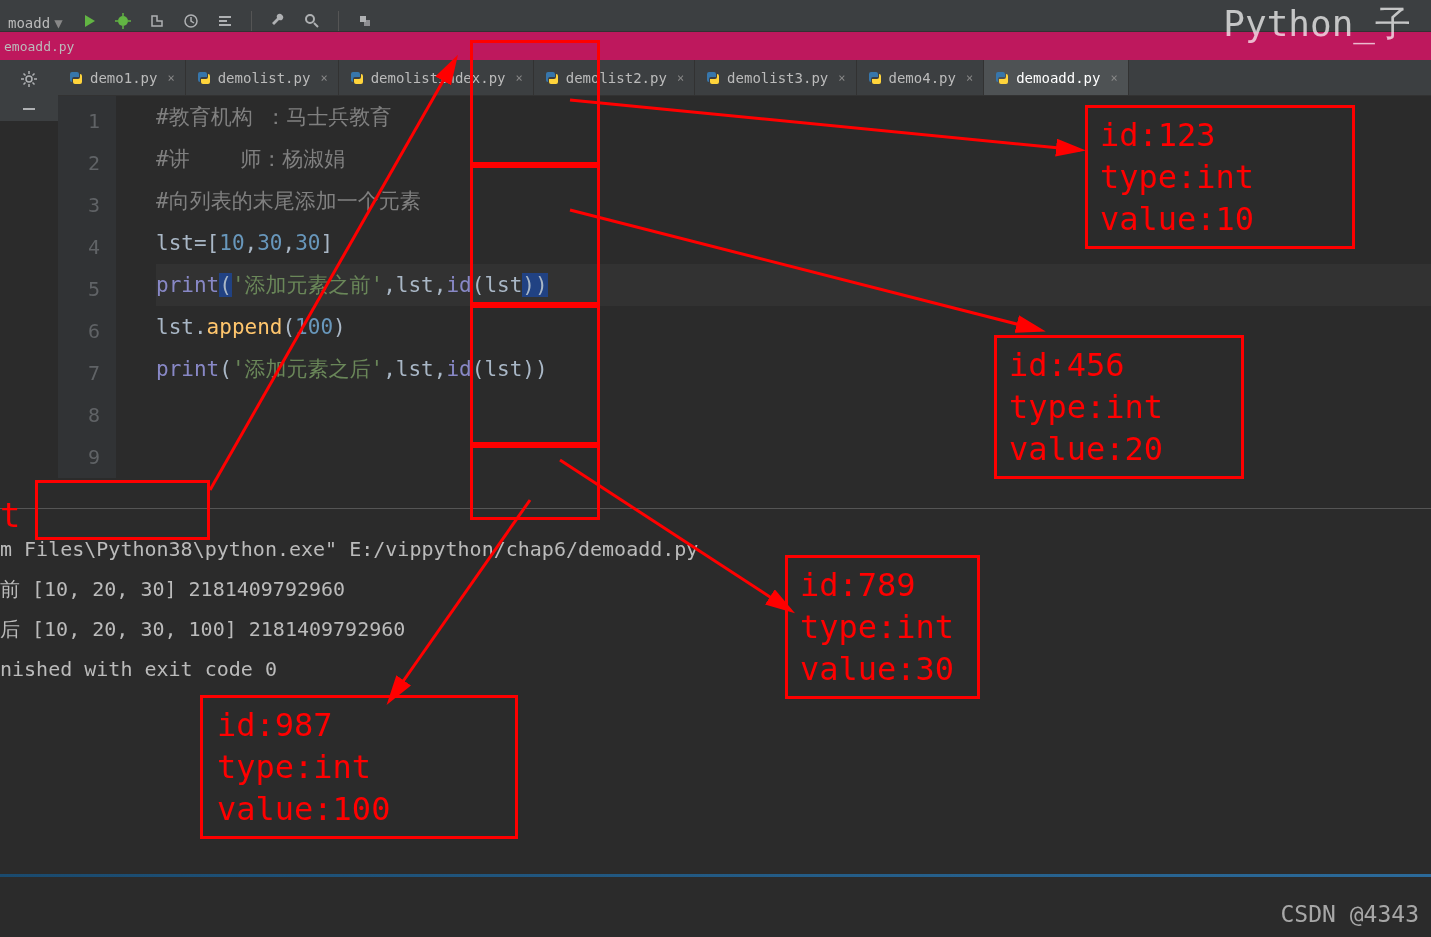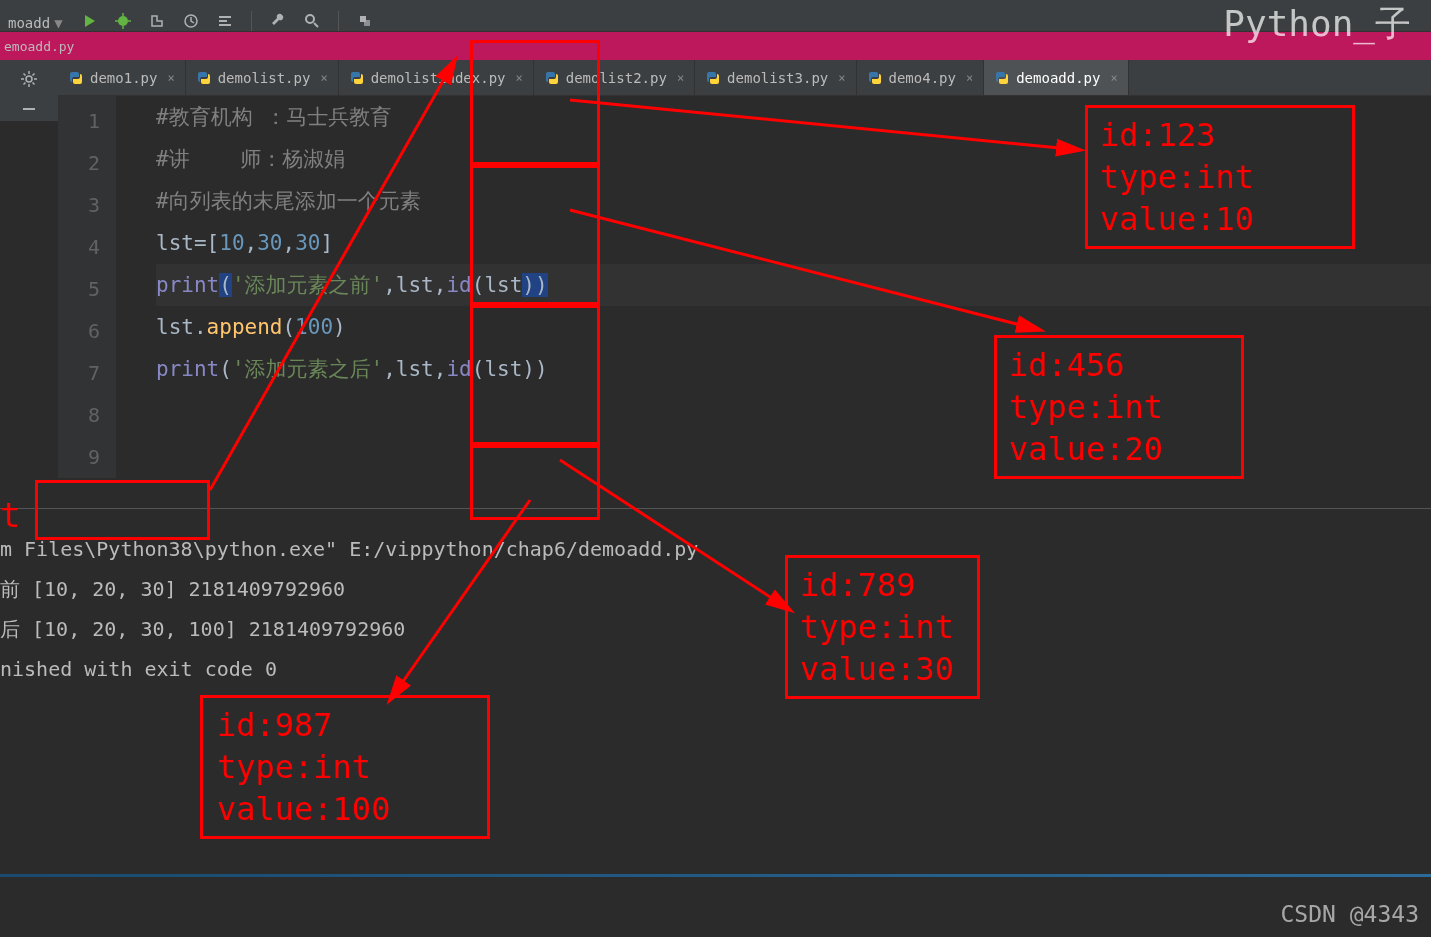--- a/index.html
+++ b/index.html
@@ -434,20 +434,20 @@
   <div class="anno-box" style="left:994px;top:335px;width:250px;">
     <div>id:456</div>
     <div>type:int</div>
     <div>value:20</div>
   </div>
   <div class="anno-box" style="left:785px;top:555px;width:195px;">
     <div>id:789</div>
     <div>type:int</div>
     <div>value:30</div>
   </div>
-  <div class="anno-box" style="left:200px;top:695px;width:290px;padding-left:14px;">
+  <div class="anno-box" style="left:200px;top:695px;width:318px;padding-left:14px;">
     <div>id:987</div>
     <div>type:int</div>
     <div>value:100</div>
   </div>
 </div>
 
 <div class="watermark">CSDN @4343</div>
 
 </body></html>

